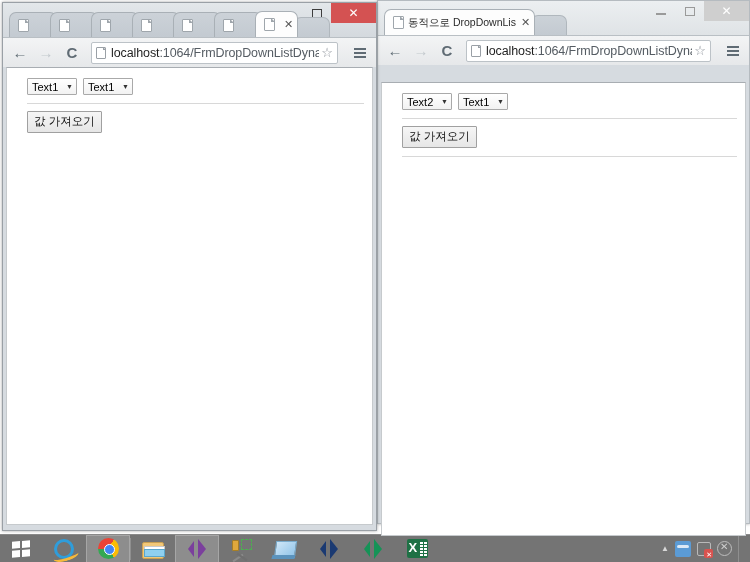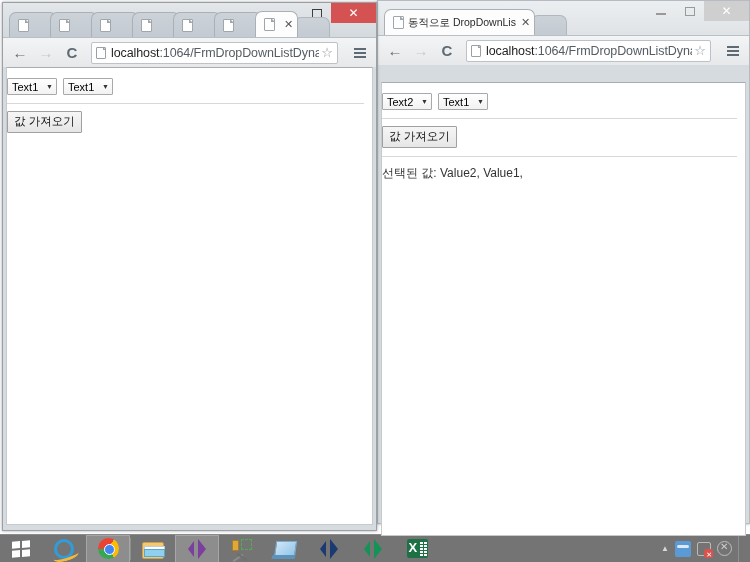--- a/index.html
+++ b/index.html
@@ -161,21 +161,21 @@
   .menu-btn i { display:block; width: 12px; height: 2px; background:#5f6b74; }
 
   
   .viewport {
     background: #ffffff;
     border: 1px solid #c6cacd;
     border-top: 1px solid #a8adb2;
     margin: 0 3px 3px 3px;
     height: calc(100% - 69px);
     overflow: hidden;
-    padding: 8px 8px 0 0;
+    padding: 8px 8px 0 20px;
   }
   .win-right .viewport { height: calc(100% - 68px); margin-top: 17px; }
 
   
   .ctl-row { display: flex; gap: 6px; align-items: center; padding: 2px 0 0 0; }
   .ddl {
     display: inline-flex; align-items: center; justify-content: space-between;
     min-width: 50px; height: 17px;
     border: 1px solid #a9a9a9;
     background: linear-gradient(to bottom,#ffffff 0%,#f2f2f2 100%);
@@ -332,21 +332,20 @@
           <span class="arrow">▼</span>
         </span>
         <span class="ddl">
           <span>Text1</span>
           <span class="arrow">▼</span>
         </span>
       </div>
       <hr class="sep">
       <span class="btn-get">값 가져오기</span>
       <hr class="sep">
-      <div class="result-text">선택된 값: Value2, Value1,</div>
     </div>
   </div>
 
   <div class="chrome-window win-left">
 
     <div class="tabstrip">
       <div class="caption-btns">
         <div class="cap-btn">
             <span class="glyph-min"></span>
           </div>

